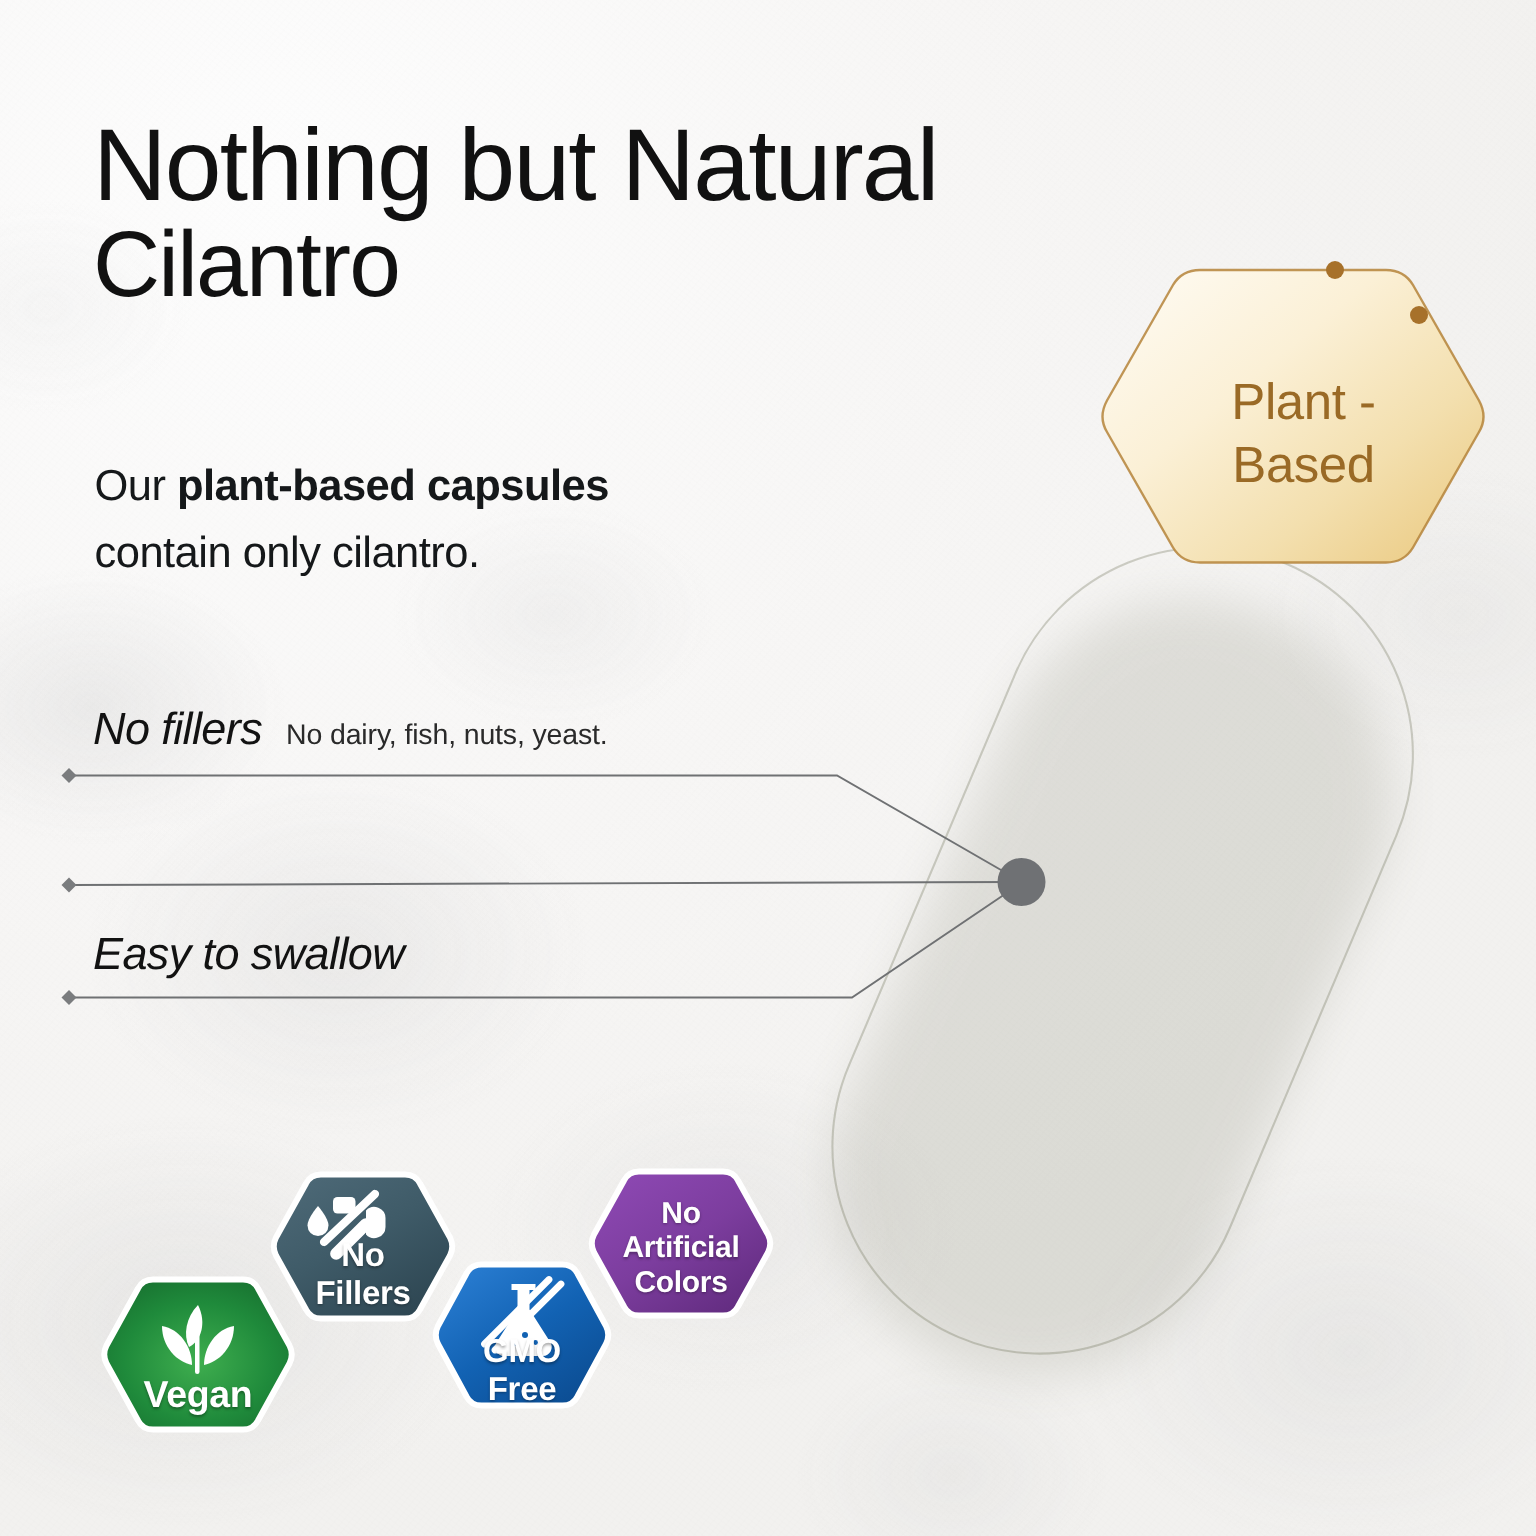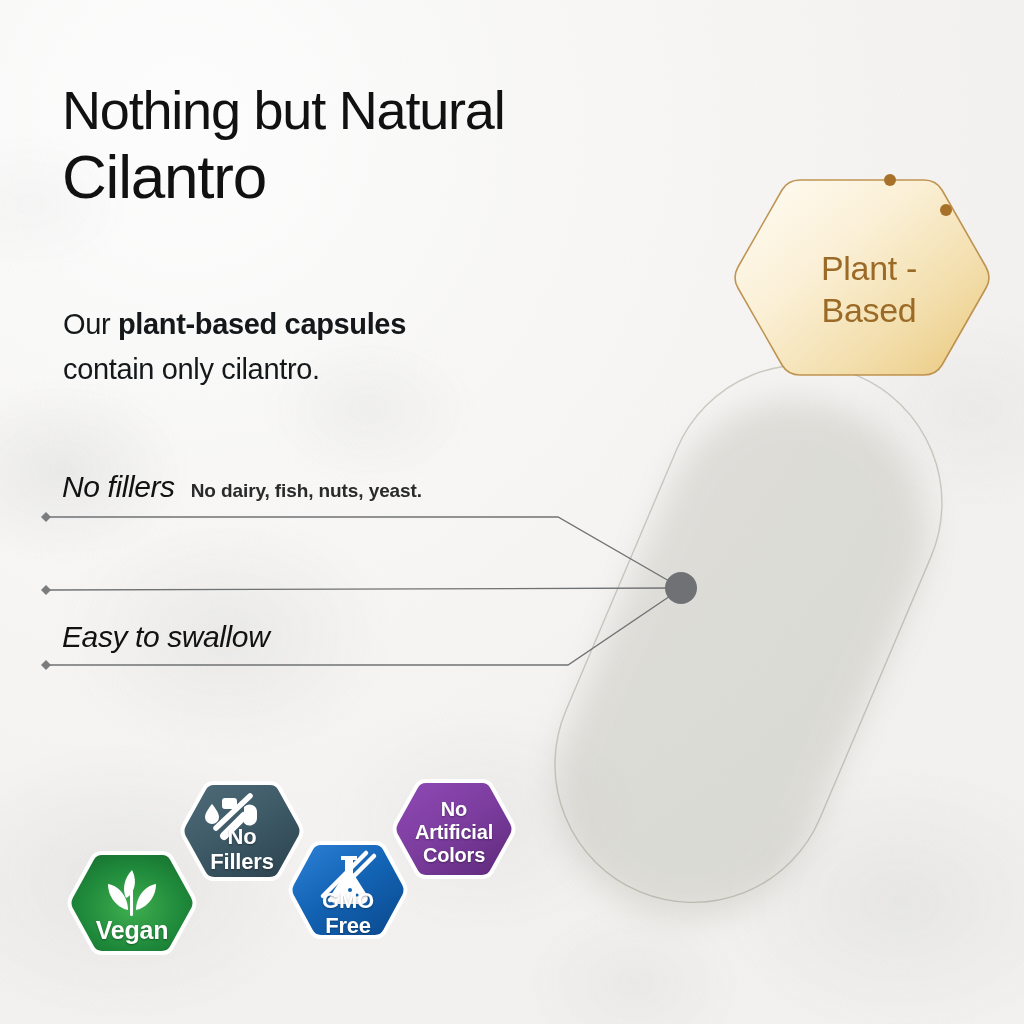--- a/index.html
+++ b/index.html
@@ -56,21 +56,21 @@
   .headline {
     position: absolute;
     left: 62px;
     top: 56px;
     width: 760px;
     color: #111111;
     letter-spacing: -1.2px;
   }
   .headline .line1 {
     display: block;
-    font-size: 54px;
+    font-size: 68px;
     line-height: 66px;
     font-weight: 400;
     white-space: nowrap;
   }
   .headline .line2 {
     display: block;
     font-size: 62px;
     line-height: 68px;
     font-weight: 400;
     white-space: nowrap;
@@ -108,21 +108,21 @@
     font-weight: 400;
     color: #121212;
     letter-spacing: -0.4px;
     white-space: nowrap;
     display: inline-block;
     vertical-align: baseline;
     font-style: italic;
   }
   .callout .csub {
     font-size: 19px;
-    font-weight: 700;
+    font-weight: 400;
     color: #2a2a2a;
     letter-spacing: -0.1px;
     margin-left: 16px;
     white-space: nowrap;
     display: inline-block;
     vertical-align: baseline;
   }
   .c1 { top: 470px; }
   .c2 { top: 544px; }
   .c3 { top: 620px; }

